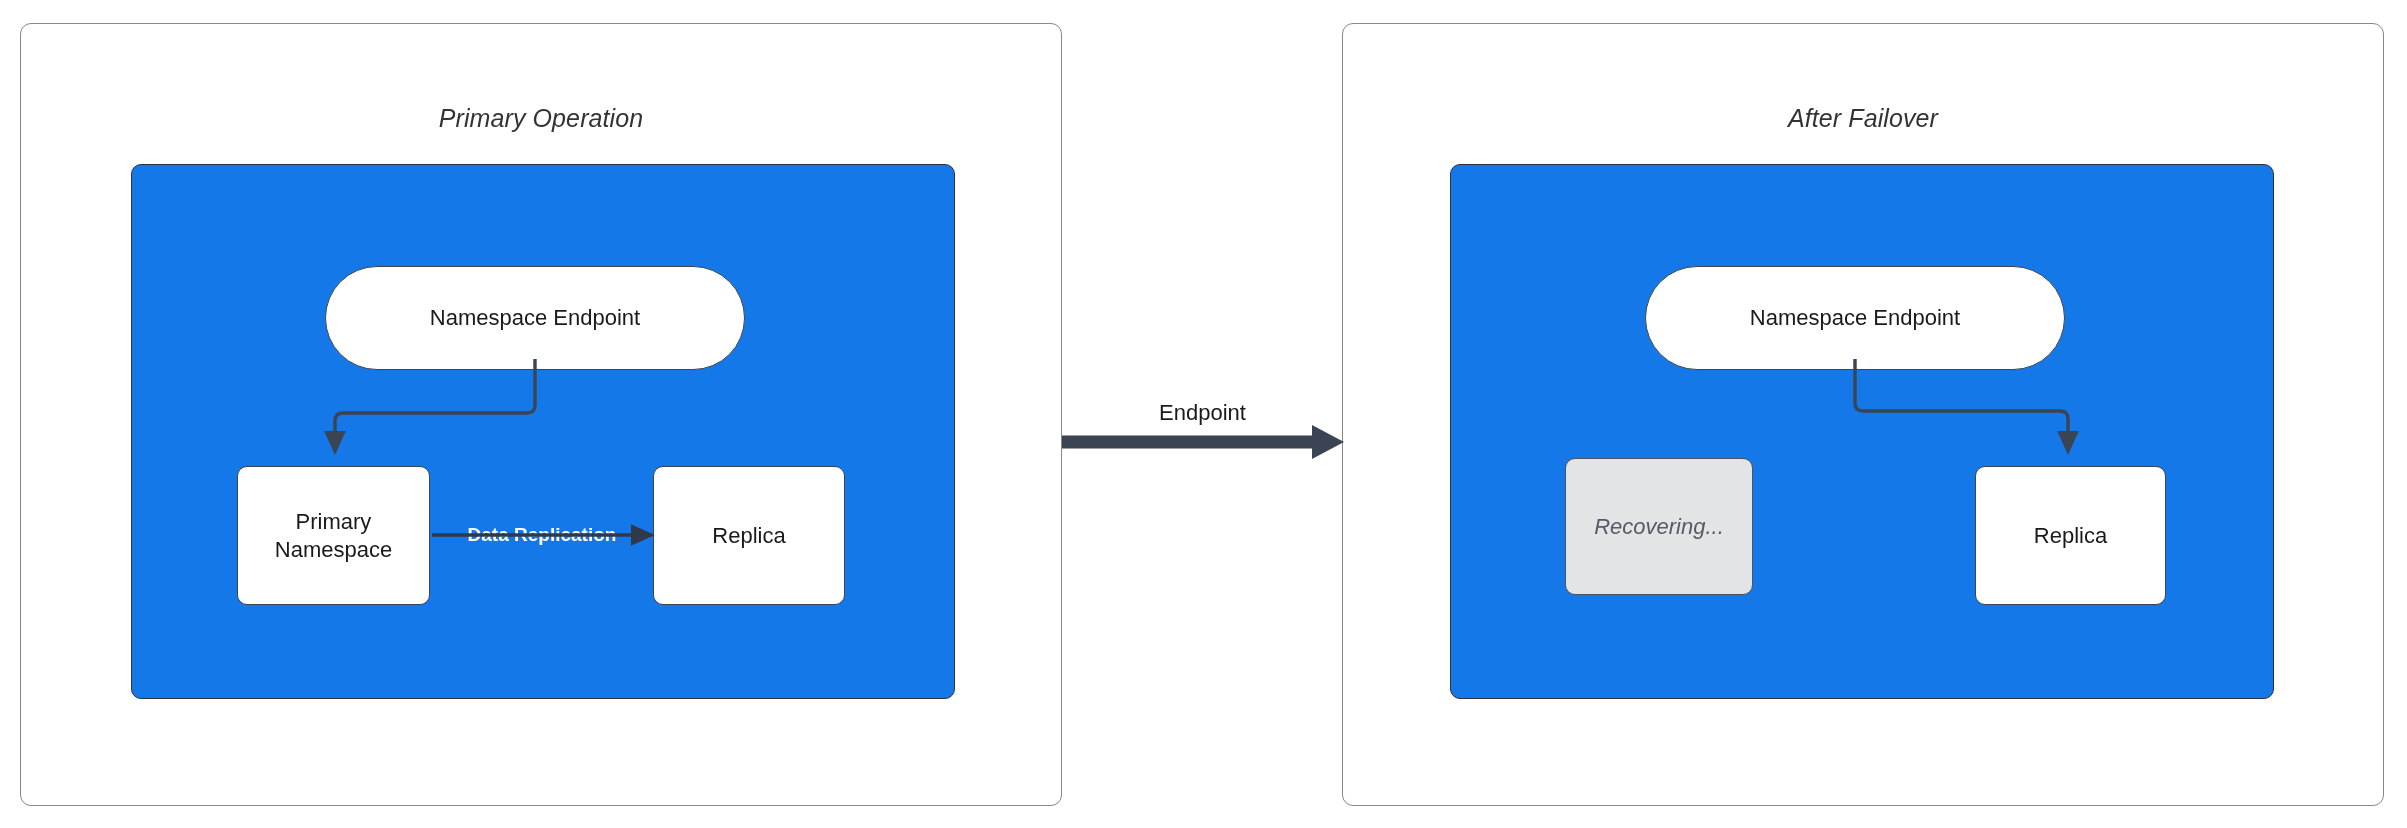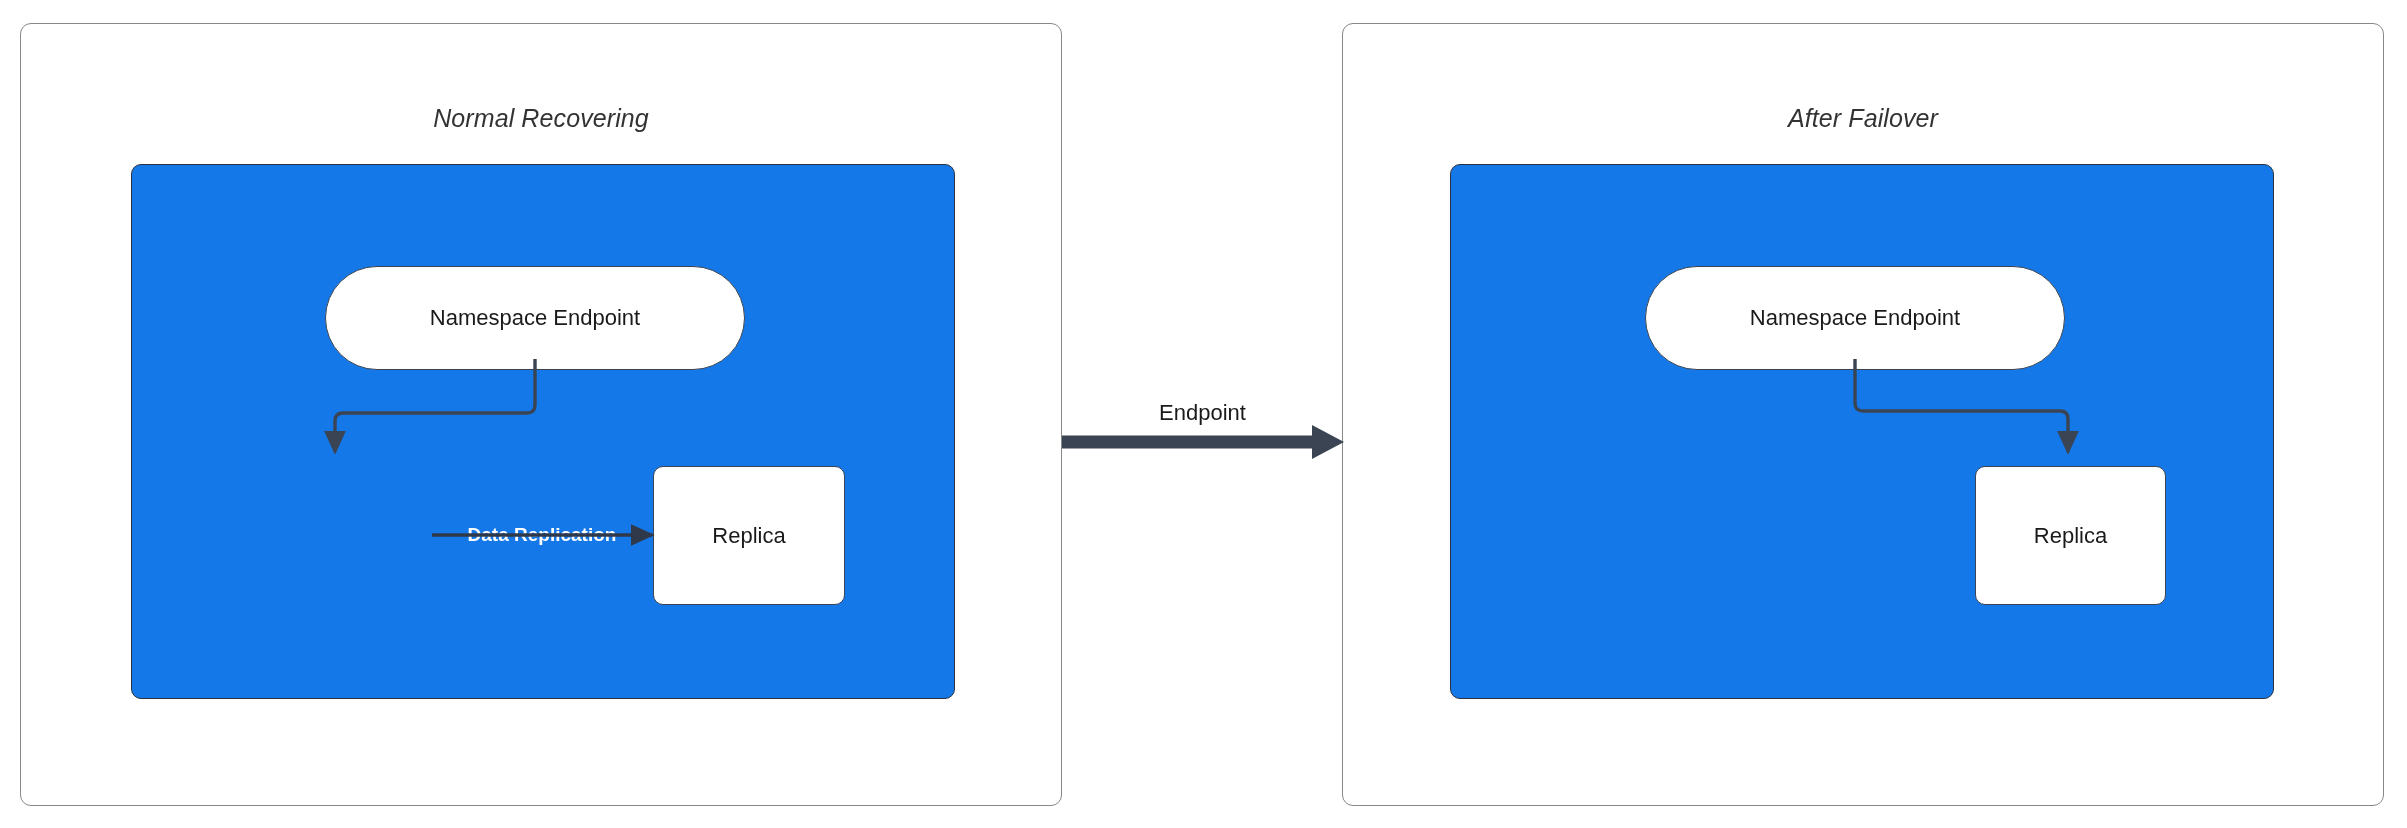--- a/index.html
+++ b/index.html
@@ -125,46 +125,55 @@
     color: #ffffff;
     white-space: nowrap;
   }
 </style>
 </head>
 <body>
 
 <div id="stage">
 
   <div class="panel" id="panel-left">
-    <div class="panel-title">Normal Recovering</div>
+    <div class="panel-title">Primary Operation</div>
   </div>
 
   <div class="blue-box" id="blue-left"></div>
 
   <div class="node pill" id="node-endpoint-left">
     <span>Namespace Endpoint</span>
   </div>
 
+  <div class="node rect" id="node-primary">
+    <span>
+      <span>Primary</span><br>
+      <span>Namespace</span>
+    </span>
+  </div>
 
   <div class="node rect" id="node-replica-left">
     <span>Replica</span>
   </div>
 
   <div class="repl-label">Data Replication</div>
 
   <div class="panel" id="panel-right">
     <div class="panel-title">After Failover</div>
   </div>
 
   <div class="blue-box" id="blue-right"></div>
 
   <div class="node pill" id="node-endpoint-right">
     <span>Namespace Endpoint</span>
   </div>
 
+  <div class="node rect recovering" id="node-recovering">
+    <span>Recovering...</span>
+  </div>
 
   <div class="node rect" id="node-replica-right">
     <span>Replica</span>
   </div>
 
   <div id="failover-label">Endpoint</div>
 
   <svg id="wires" viewBox="0 0 2407 828" xmlns="http://www.w3.org/2000/svg">
     <defs>
       <marker id="arrow-dark" markerWidth="9" markerHeight="9" refX="6.2" refY="3.2" orient="auto" markerUnits="strokeWidth">

